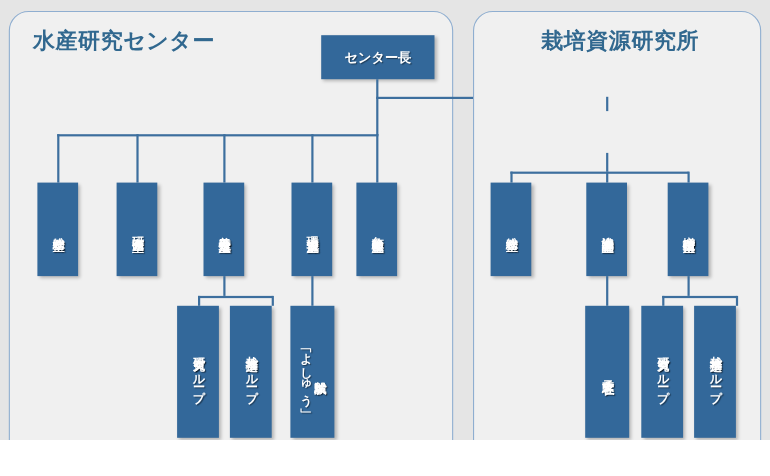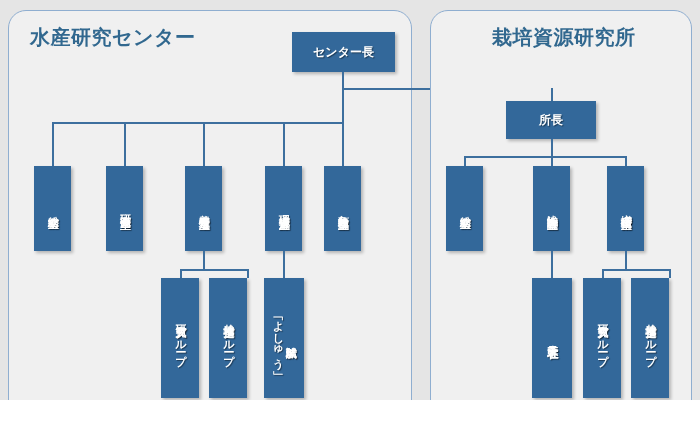--- a/index.html
+++ b/index.html
@@ -153,23 +153,20 @@
     <span class="lbl">「よしゅう」</span>
     <span class="lbl">試験船</span>
   </div>
 
   <div class="panel" style="left:430px; top:10px; width:262px; height:415px;"></div>
 
   <div class="panel-title" style="left:452px; top:24px;margin-left:40px;">栽培資源研究所</div>
 
   <div class="ln v" style="left:551px; top:88px; height:13px;"></div>
 
-  <div class="box horiz" style="left:506px; top:101px; width:90px; height:38px;">
-    <span class="lbl">所長</span>
-  </div>
 
   <div class="ln v" style="left:551px; top:139px; height:17px;"></div>
   <div class="ln h" style="left:464px; top:156px; width:162px;"></div>
 
   <div class="ln v" style="left:464px; top:156px; height:10px;"></div>
   <div class="ln v" style="left:551px; top:156px; height:10px;"></div>
   <div class="ln v" style="left:625px; top:156px; height:10px;"></div>
 
   <div class="box vert" style="left:446px; top:166px; width:37px; height:85px;">
     <span class="lbl">総務室</span>

